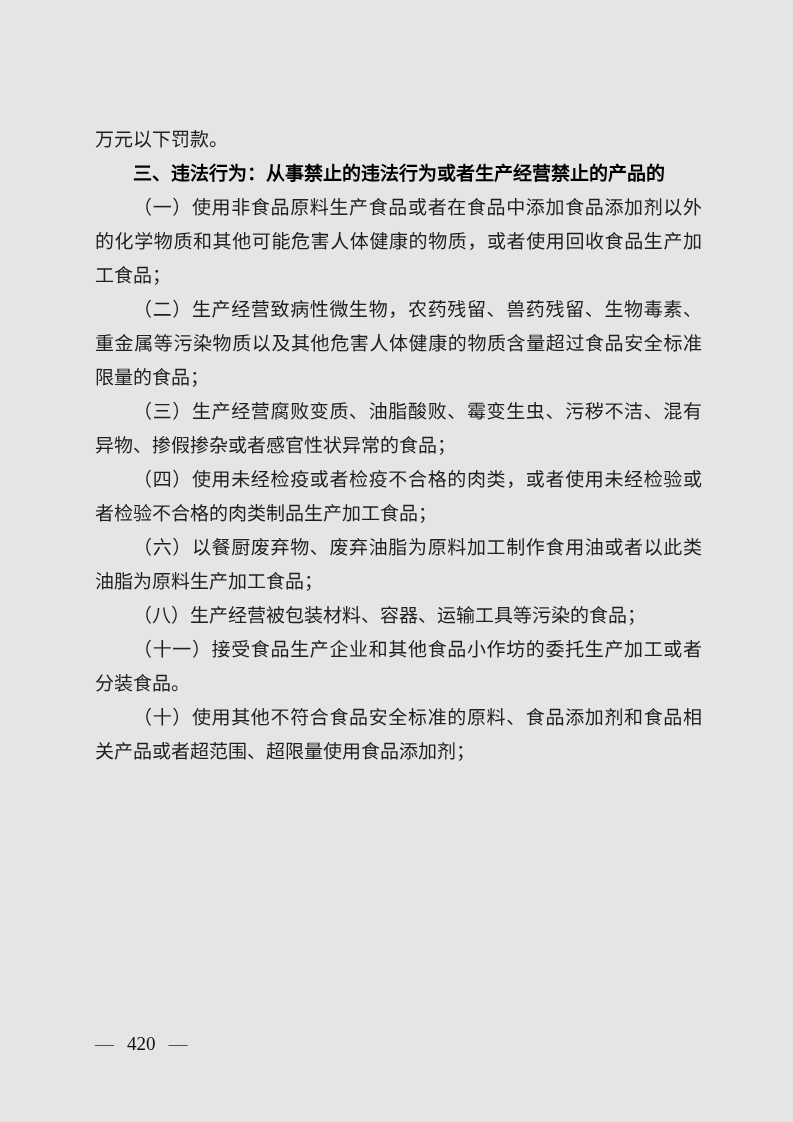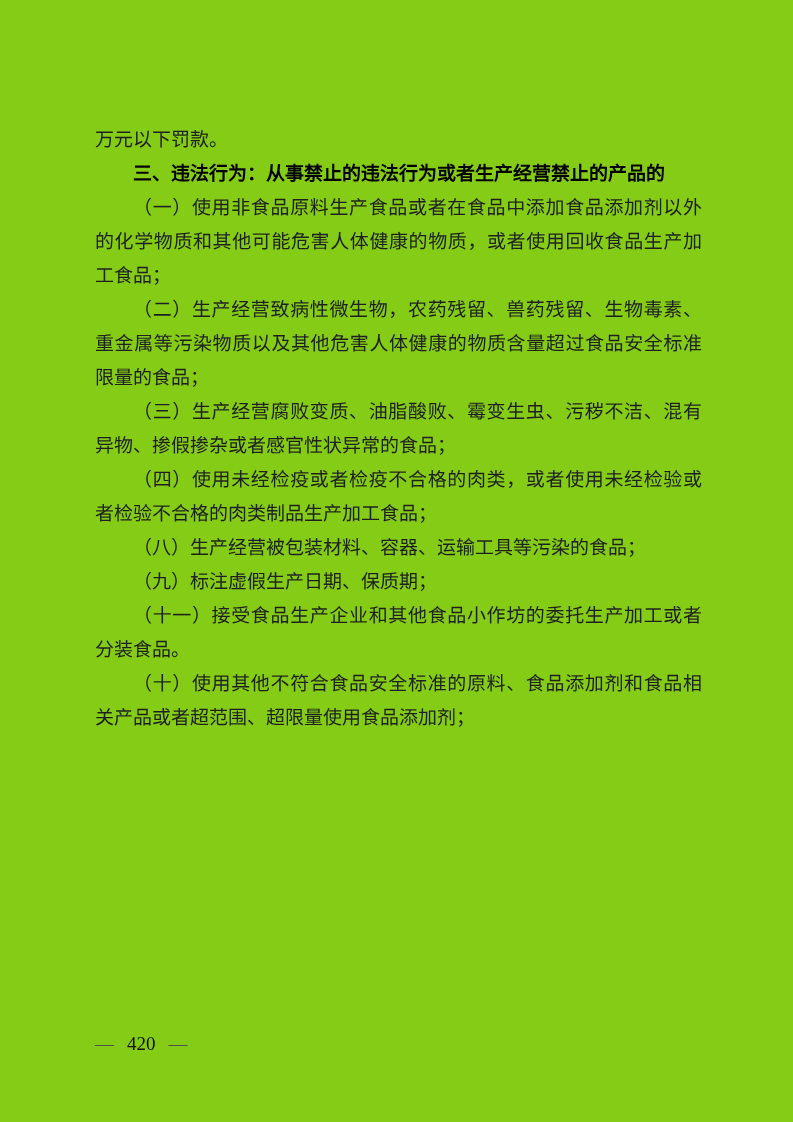--- a/index.html
+++ b/index.html
@@ -4,21 +4,21 @@
 <style>
   html, body {
     margin: 0;
     padding: 0;
     background: #ffffff;
   }
   .page {
     position: relative;
     width: 793px;
     height: 1122px;
-    background: #84cc16;
+    background: #e5e5e5;
     overflow: hidden;
     font-family: "Liberation Serif", "DejaVu Serif", serif;
   }
   .content {
     position: absolute;
     left: 95px;
     top: 123px;
     width: 607px;
     font-size: 19px;
     line-height: 34px;
@@ -63,22 +63,22 @@
 <body>
 
 <div class="page">
   <div class="content" id="doc-body">
       <p class="para no-indent"><span>万元以下罚款。</span></p>
       <p class="para"><span class="run-bold">三、违法行为：从事禁止的违法行为或者生产经营禁止的产品的</span></p>
       <p class="para"><span>（一）使用非食品原料生产食品或者在食品中添加食品添加剂以外的化学物质和其他可能危害人体健康的物质，或者使用回收食品生产加工食品；</span></p>
       <p class="para"><span>（二）生产经营致病性微生物，农药残留、兽药残留、生物毒素、重金属等污染物质以及其他危害人体健康的物质含量超过食品安全标准限量的食品；</span></p>
       <p class="para"><span>（三）生产经营腐败变质、油脂酸败、霉变生虫、污秽不洁、混有异物、掺假掺杂或者感官性状异常的食品；</span></p>
       <p class="para"><span>（四）使用未经检疫或者检疫不合格的肉类，或者使用未经检验或者检验不合格的肉类制品生产加工食品；</span></p>
+      <p class="para"><span>（六）以餐厨废弃物、废弃油脂为原料加工制作食用油或者以此类油脂为原料生产加工食品；</span></p>
       <p class="para"><span>（八）生产经营被包装材料、容器、运输工具等污染的食品；</span></p>
-      <p class="para"><span>（九）标注虚假生产日期、保质期；</span></p>
       <p class="para"><span>（十一）接受食品生产企业和其他食品小作坊的委托生产加工或者分装食品。</span></p>
       <p class="para"><span>（十）使用其他不符合食品安全标准的原料、食品添加剂和食品相关产品或者超范围、超限量使用食品添加剂；</span></p>
     </div>
   <div class="footer">
     <span class="dash">—</span>
     <span class="num">420</span>
     <span class="dash">—</span>
   </div>
 </div>
 

